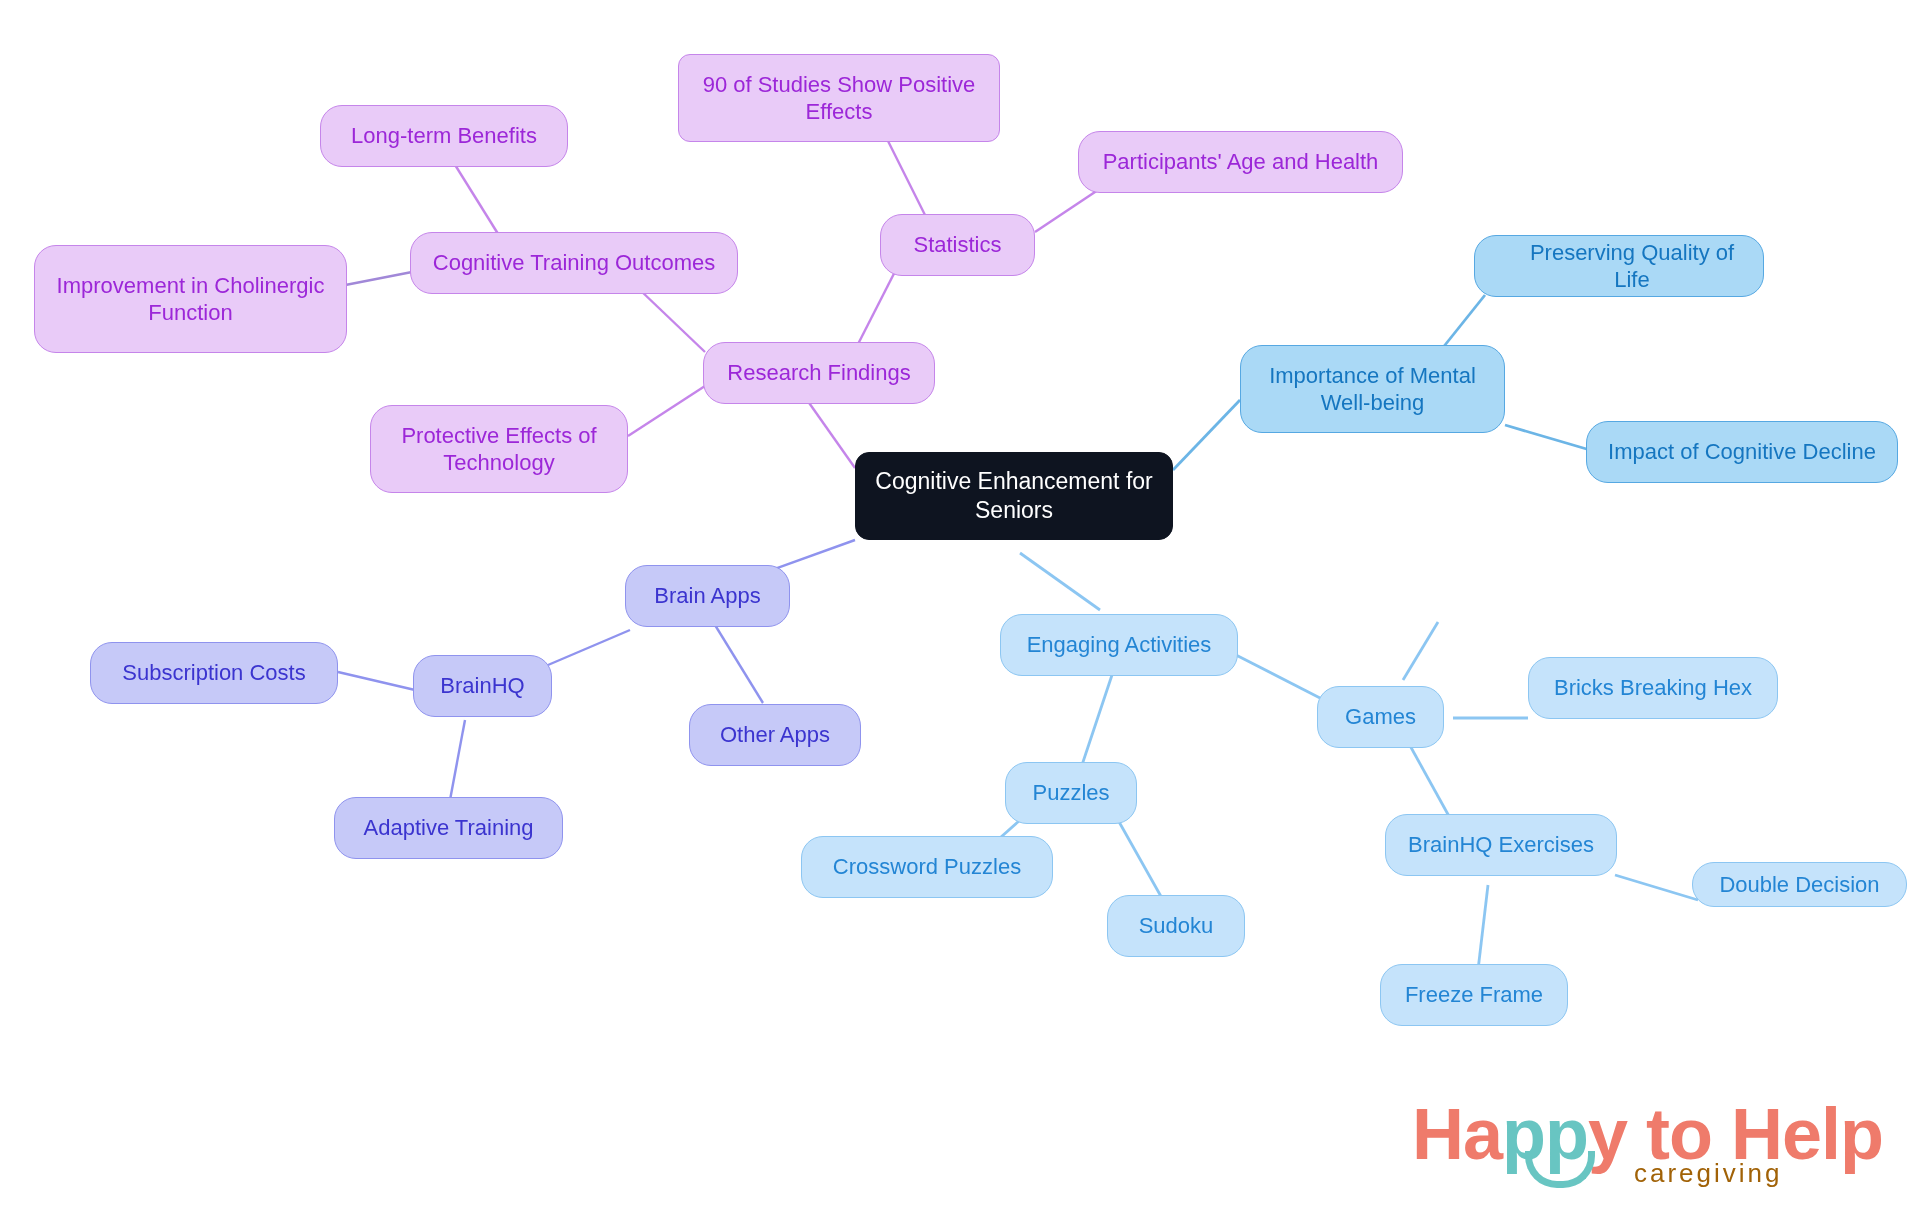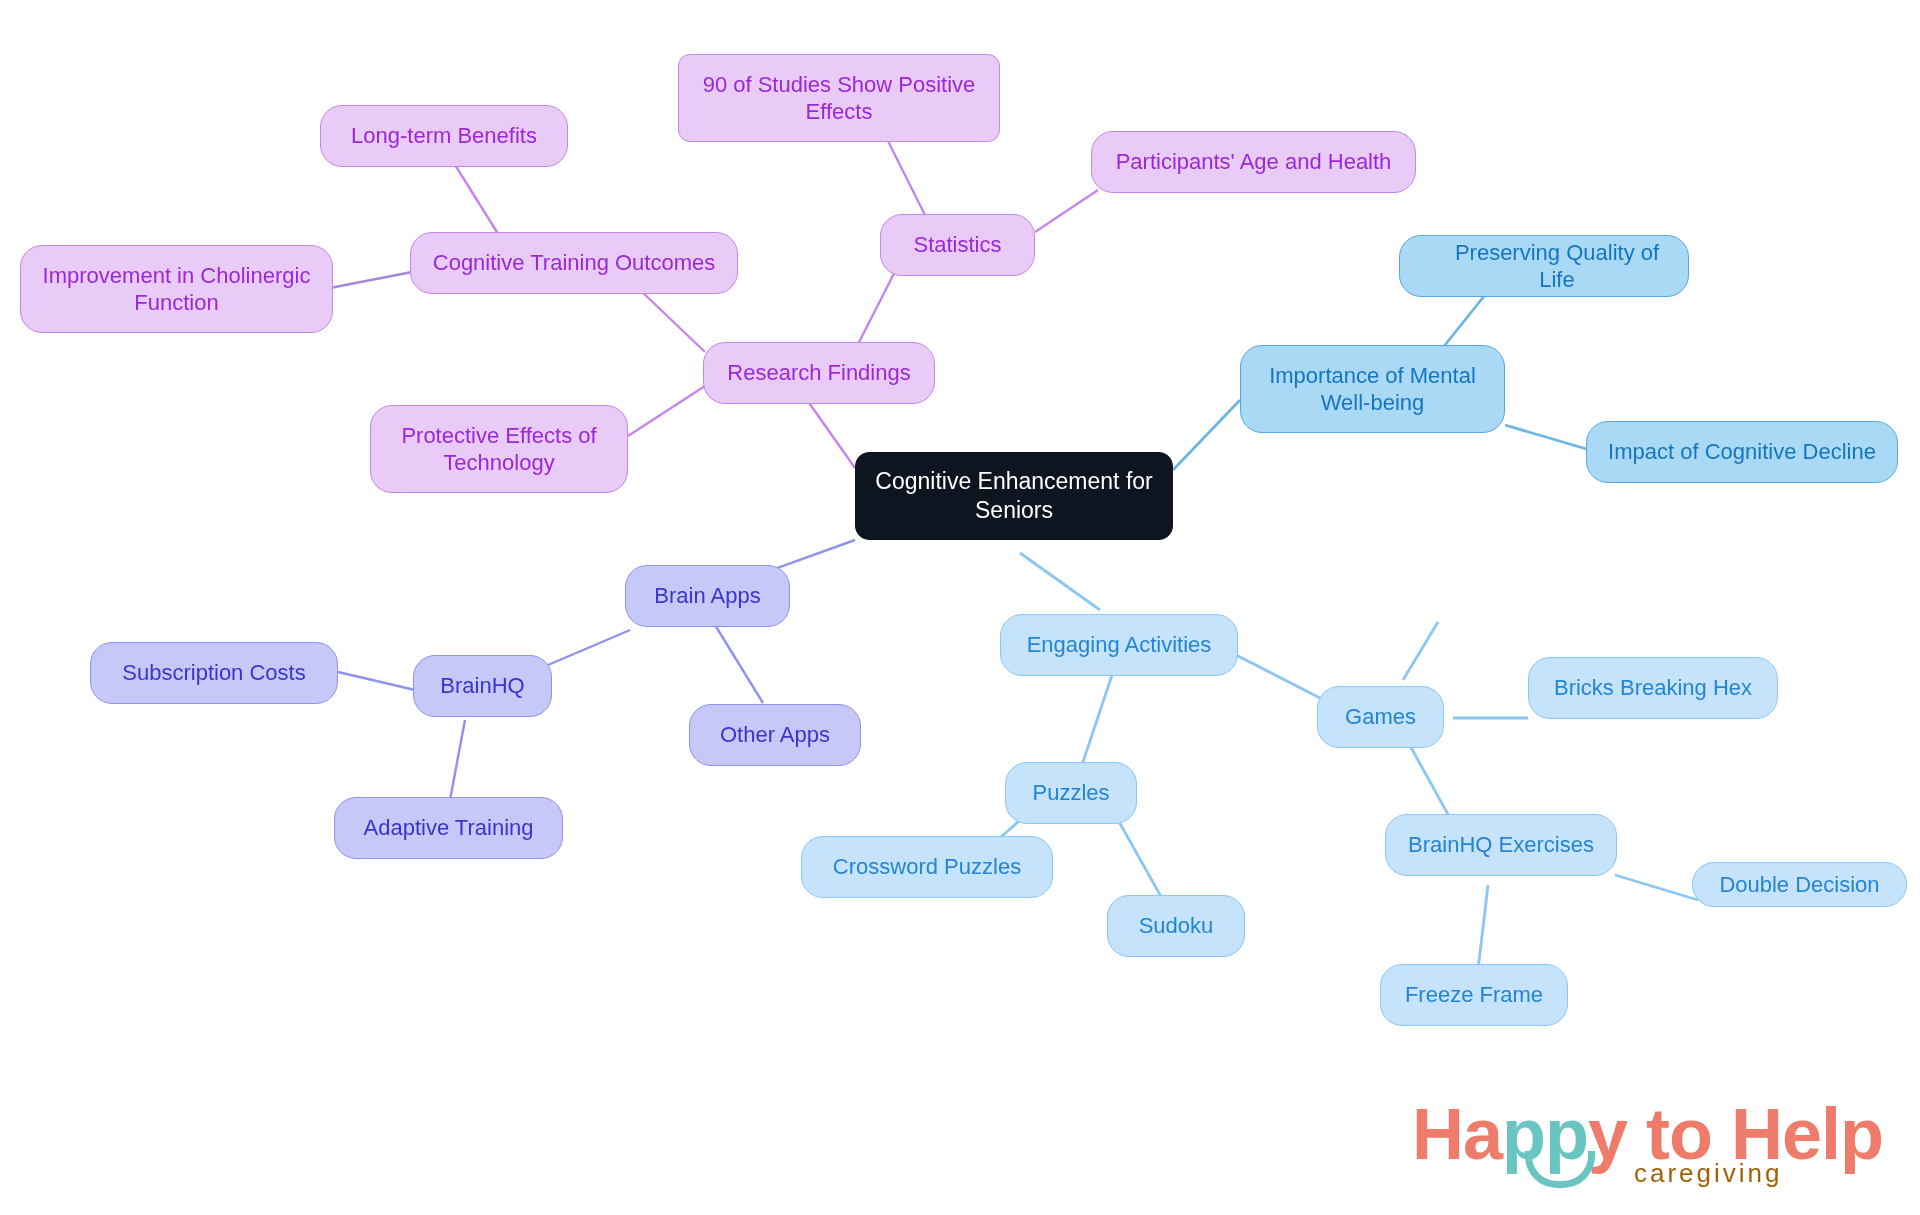--- a/index.html
+++ b/index.html
@@ -175,35 +175,35 @@
 
     <path d="M 1488 885 L 1478 970" stroke="#8cc6f2" stroke-width="2.8" fill="none"></path>
   </svg>
 
   <div class="node n-root" style="left:855px; top:452px; width:318px; height:88px;">Cognitive Enhancement for Seniors</div>
 
   <div class="node n-violet" style="left:703px; top:342px; width:232px; height:62px;">Research Findings</div>
 
   <div class="node n-violet" style="left:410px; top:232px; width:328px; height:62px;">Cognitive Training Outcomes</div>
 
-  <div class="node n-violet" style="left:20px; top:245px; width:313px; height:88px;">Improvement in Cholinergic Function</div>
+  <div class="node n-violet" style="left:34px; top:245px; width:313px; height:108px;">Improvement in Cholinergic Function</div>
 
   <div class="node n-violet" style="left:320px; top:105px; width:248px; height:62px;">Long-term Benefits</div>
 
   <div class="node n-violet" style="left:880px; top:214px; width:155px; height:62px;">Statistics</div>
 
   <div class="node n-violet" style="left:678px; top:54px; width:322px; height:88px;border-radius:12px;">90 of Studies Show Positive Effects</div>
 
-  <div class="node n-violet" style="left:1078px; top:131px; width:325px; height:62px;margin-left:13px;">Participants' Age and Health</div>
+  <div class="node n-violet" style="left:1078px; top:131px; width:325px; height:62px;">Participants' Age and Health</div>
 
   <div class="node n-violet" style="left:370px; top:405px; width:258px; height:88px;">Protective Effects of Technology</div>
 
   <div class="node n-blue-mid" style="left:1240px; top:345px; width:265px; height:88px;">Importance of Mental Well-being</div>
 
-  <div class="node n-blue-mid" style="left:1399px; top:235px; width:290px; height:62px;padding-left:40px;">Preserving Quality of Life</div>
+  <div class="node n-blue-mid" style="left:1474px; top:235px; width:290px; height:62px;padding-left:40px;">Preserving Quality of Life</div>
 
   <div class="node n-blue-mid" style="left:1586px; top:421px; width:312px; height:62px;">Impact of Cognitive Decline</div>
 
   <div class="node n-periwinkle" style="left:625px; top:565px; width:165px; height:62px;">Brain Apps</div>
 
   <div class="node n-periwinkle" style="left:413px; top:655px; width:139px; height:62px;">BrainHQ</div>
 
   <div class="node n-periwinkle" style="left:90px; top:642px; width:248px; height:62px;">Subscription Costs</div>
 
   <div class="node n-periwinkle" style="left:334px; top:797px; width:229px; height:62px;">Adaptive Training</div>

